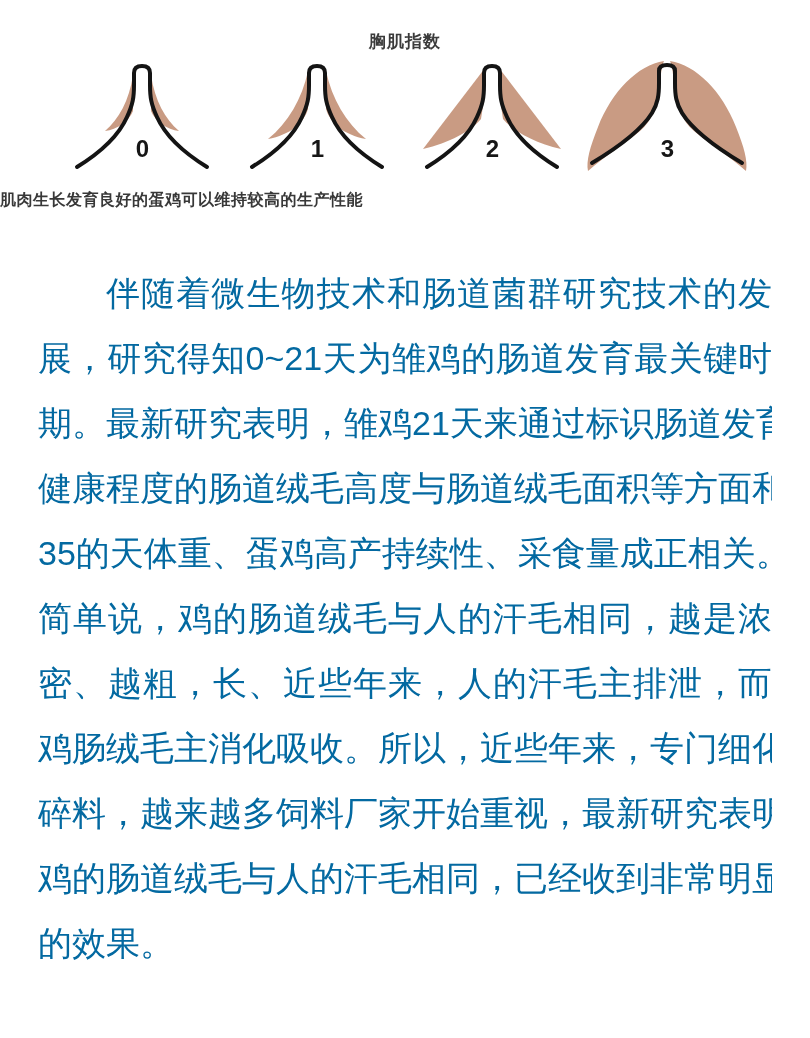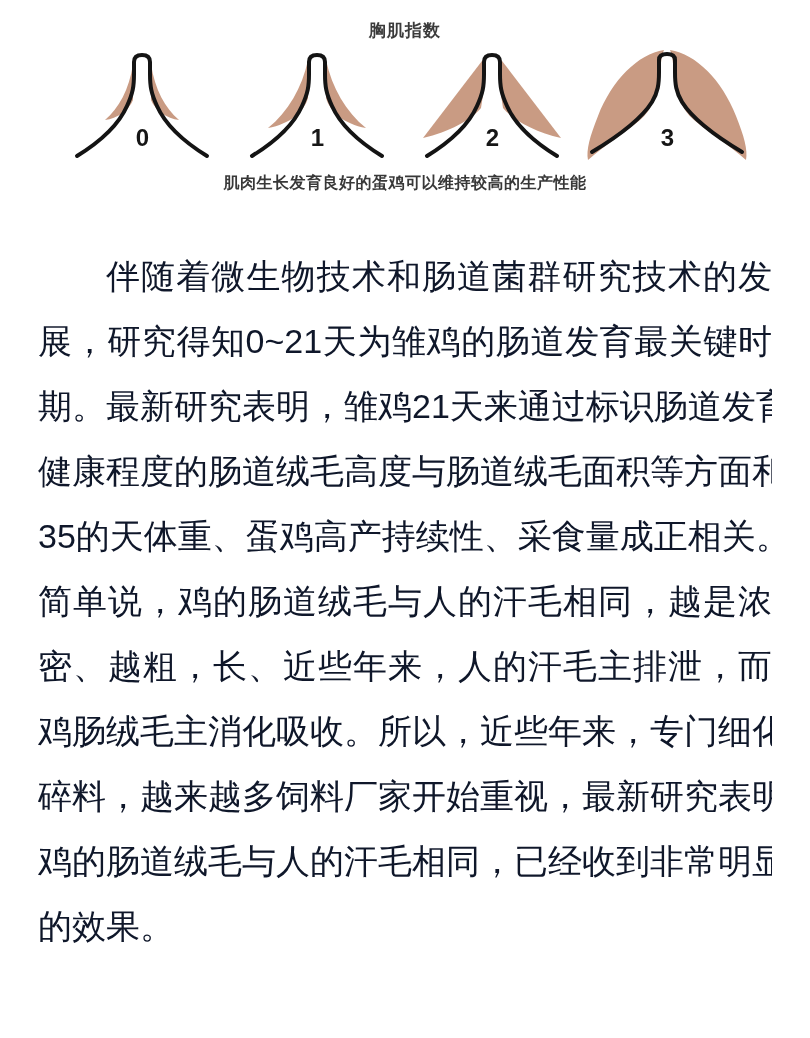--- a/index.html
+++ b/index.html
@@ -10,21 +10,21 @@
   body {
     width: 810px;
     height: 1038px;
     position: relative;
     font-family: "Liberation Sans", "DejaVu Sans", sans-serif;
     overflow: hidden;
   }
 
   
   .figure-block {
-    padding-top: 20px;
+    padding-top: 31px;
     width: 810px;
   }
   .figure-title {
     text-align: center;
     font-size: 17px;
     font-weight: bold;
     color: #3b3b3b;
     letter-spacing: 1px;
     height: 22px;
     line-height: 22px;
@@ -51,37 +51,37 @@
     left: 0;
     bottom: 14px;
     width: 100%;
     text-align: center;
     font-size: 24px;
     font-weight: bold;
     color: #161616;
     font-family: "Liberation Sans", "DejaVu Sans", sans-serif;
   }
   .figure-caption {
-    margin-top: 6px;
-    text-align: center;
+    margin-top: 12px;
+    text-align: left;
     font-size: 16px;
     font-weight: bold;
     color: #383838;
     letter-spacing: 0.5px;
     height: 22px;
     line-height: 22px;
   }
 
   
   .article {
     padding: 50px 38px 0 38px;
   }
   .article .line {
     font-size: 34px;
-    color: #0f172a;
+    color: #0369a1;
     height: 65px;
     line-height: 65px;
     white-space: nowrap;
     text-align: justify;
     text-align-last: justify;
     text-justify: inter-character;
     overflow: hidden;
   }
   .article .line.first {
     text-indent: 68px;

